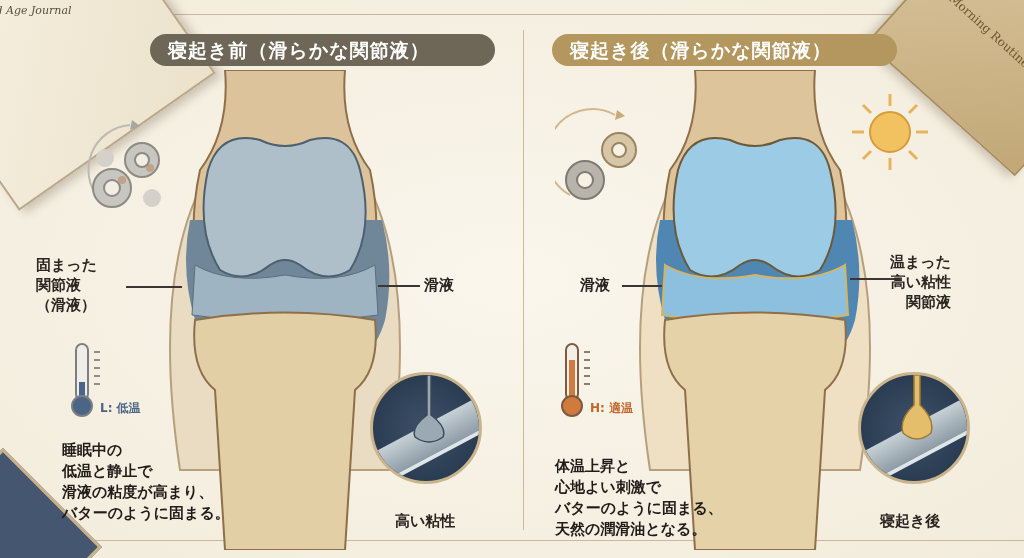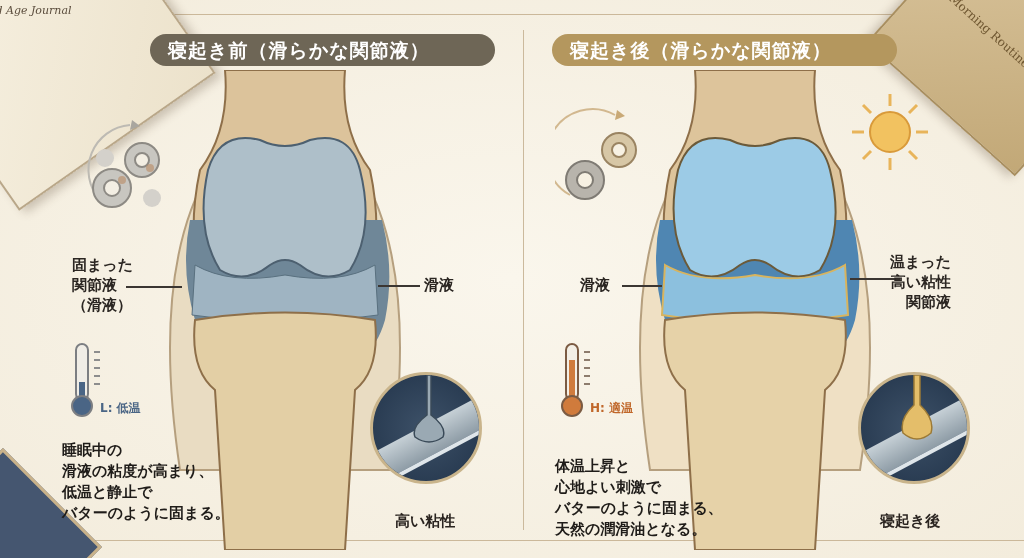--- a/index.html
+++ b/index.html
@@ -89,21 +89,21 @@
 
   <svg class="knee" style="left:150px;top:70px;" width="270" height="480" viewBox="0 0 270 480">
     <path d="M30 400 Q0 200 60 100 L90 0 L180 0 L210 100 Q270 200 240 400 Z" fill="#e9dcc2" stroke="#b59f7e" stroke-width="2"></path>
     <path d="M75 0 L195 0 Q190 60 220 100 Q235 170 215 230 L55 230 Q35 170 50 100 Q80 60 75 0 Z" fill="#dcc39b" stroke="#8e6f49" stroke-width="2"></path>
     <path d="M40 150 Q30 200 45 250 Q60 300 80 260 L200 260 Q220 300 235 250 Q245 200 232 150 Z" fill="#6f8798"></path>
     <path d="M58 100 Q70 60 110 70 Q135 82 160 70 Q200 60 210 100 Q225 160 200 200 Q175 215 150 195 Q135 185 120 195 Q95 215 70 200 Q45 160 58 100 Z" fill="#aebfc9" stroke="#4d6070" stroke-width="2"></path>
     <path d="M45 195 Q80 215 135 205 Q190 215 225 195 L228 245 Q135 260 42 245 Z" fill="#9fb4c2" stroke="#59707f" stroke-width="1"></path>
     <path d="M45 250 Q135 235 225 250 Q230 300 205 320 L195 480 L75 480 L65 320 Q40 300 45 250 Z" fill="#e3cfa5" stroke="#8e6f49" stroke-width="2"></path>
   </svg>
 
-  <div class="label" style="left:36px;top:255px;margin-left:36px;">
+  <div class="label" style="left:36px;top:255px;">
     <div>固まった</div>
     <div>関節液</div>
     <div>（滑液）</div>
   </div>
   <div class="leader" style="left:126px;top:286px;width:56px;"></div>
 
   <div class="leader" style="left:378px;top:285px;width:42px;"></div>
   <div class="label" style="left:424px;top:275px;">滑液</div>
 
   <svg style="position:absolute;left:68px;top:340px;" width="40" height="80" viewBox="0 0 40 80">
@@ -115,22 +115,22 @@
         <line x1="26" y1="20" x2="32" y2="20"></line>
         <line x1="26" y1="28" x2="32" y2="28"></line>
         <line x1="26" y1="36" x2="32" y2="36"></line>
         <line x1="26" y1="44" x2="32" y2="44"></line>
       </g>
   </svg>
   <div class="thermo-label" style="left:100px;top:400px;color:#4a6585;">L: 低温</div>
 
   <div class="desc" style="left:62px;top:440px;">
     <div>睡眠中の</div>
+    <div>低温と静止で</div>
     <div>滑液の粘度が高まり、</div>
-    <div>低温と静止で</div>
     <div>バターのように固まる。</div>
   </div>
 
   <div class="inset" style="left:370px;top:372px;">
     <div class="slide"></div>
     <svg style="position:absolute;left:0;top:0;" width="112" height="112" viewBox="0 0 112 112">
       <path d="M54 0 L58 0 L58 40 Q74 52 70 62 Q56 72 42 62 Q38 52 54 40 Z" fill="#9aa9b3" stroke="#3a4a58" stroke-width="1.5"></path>
     </svg>
   </div>
   <div class="cap" style="left:395px;top:512px;">高い粘性</div>

